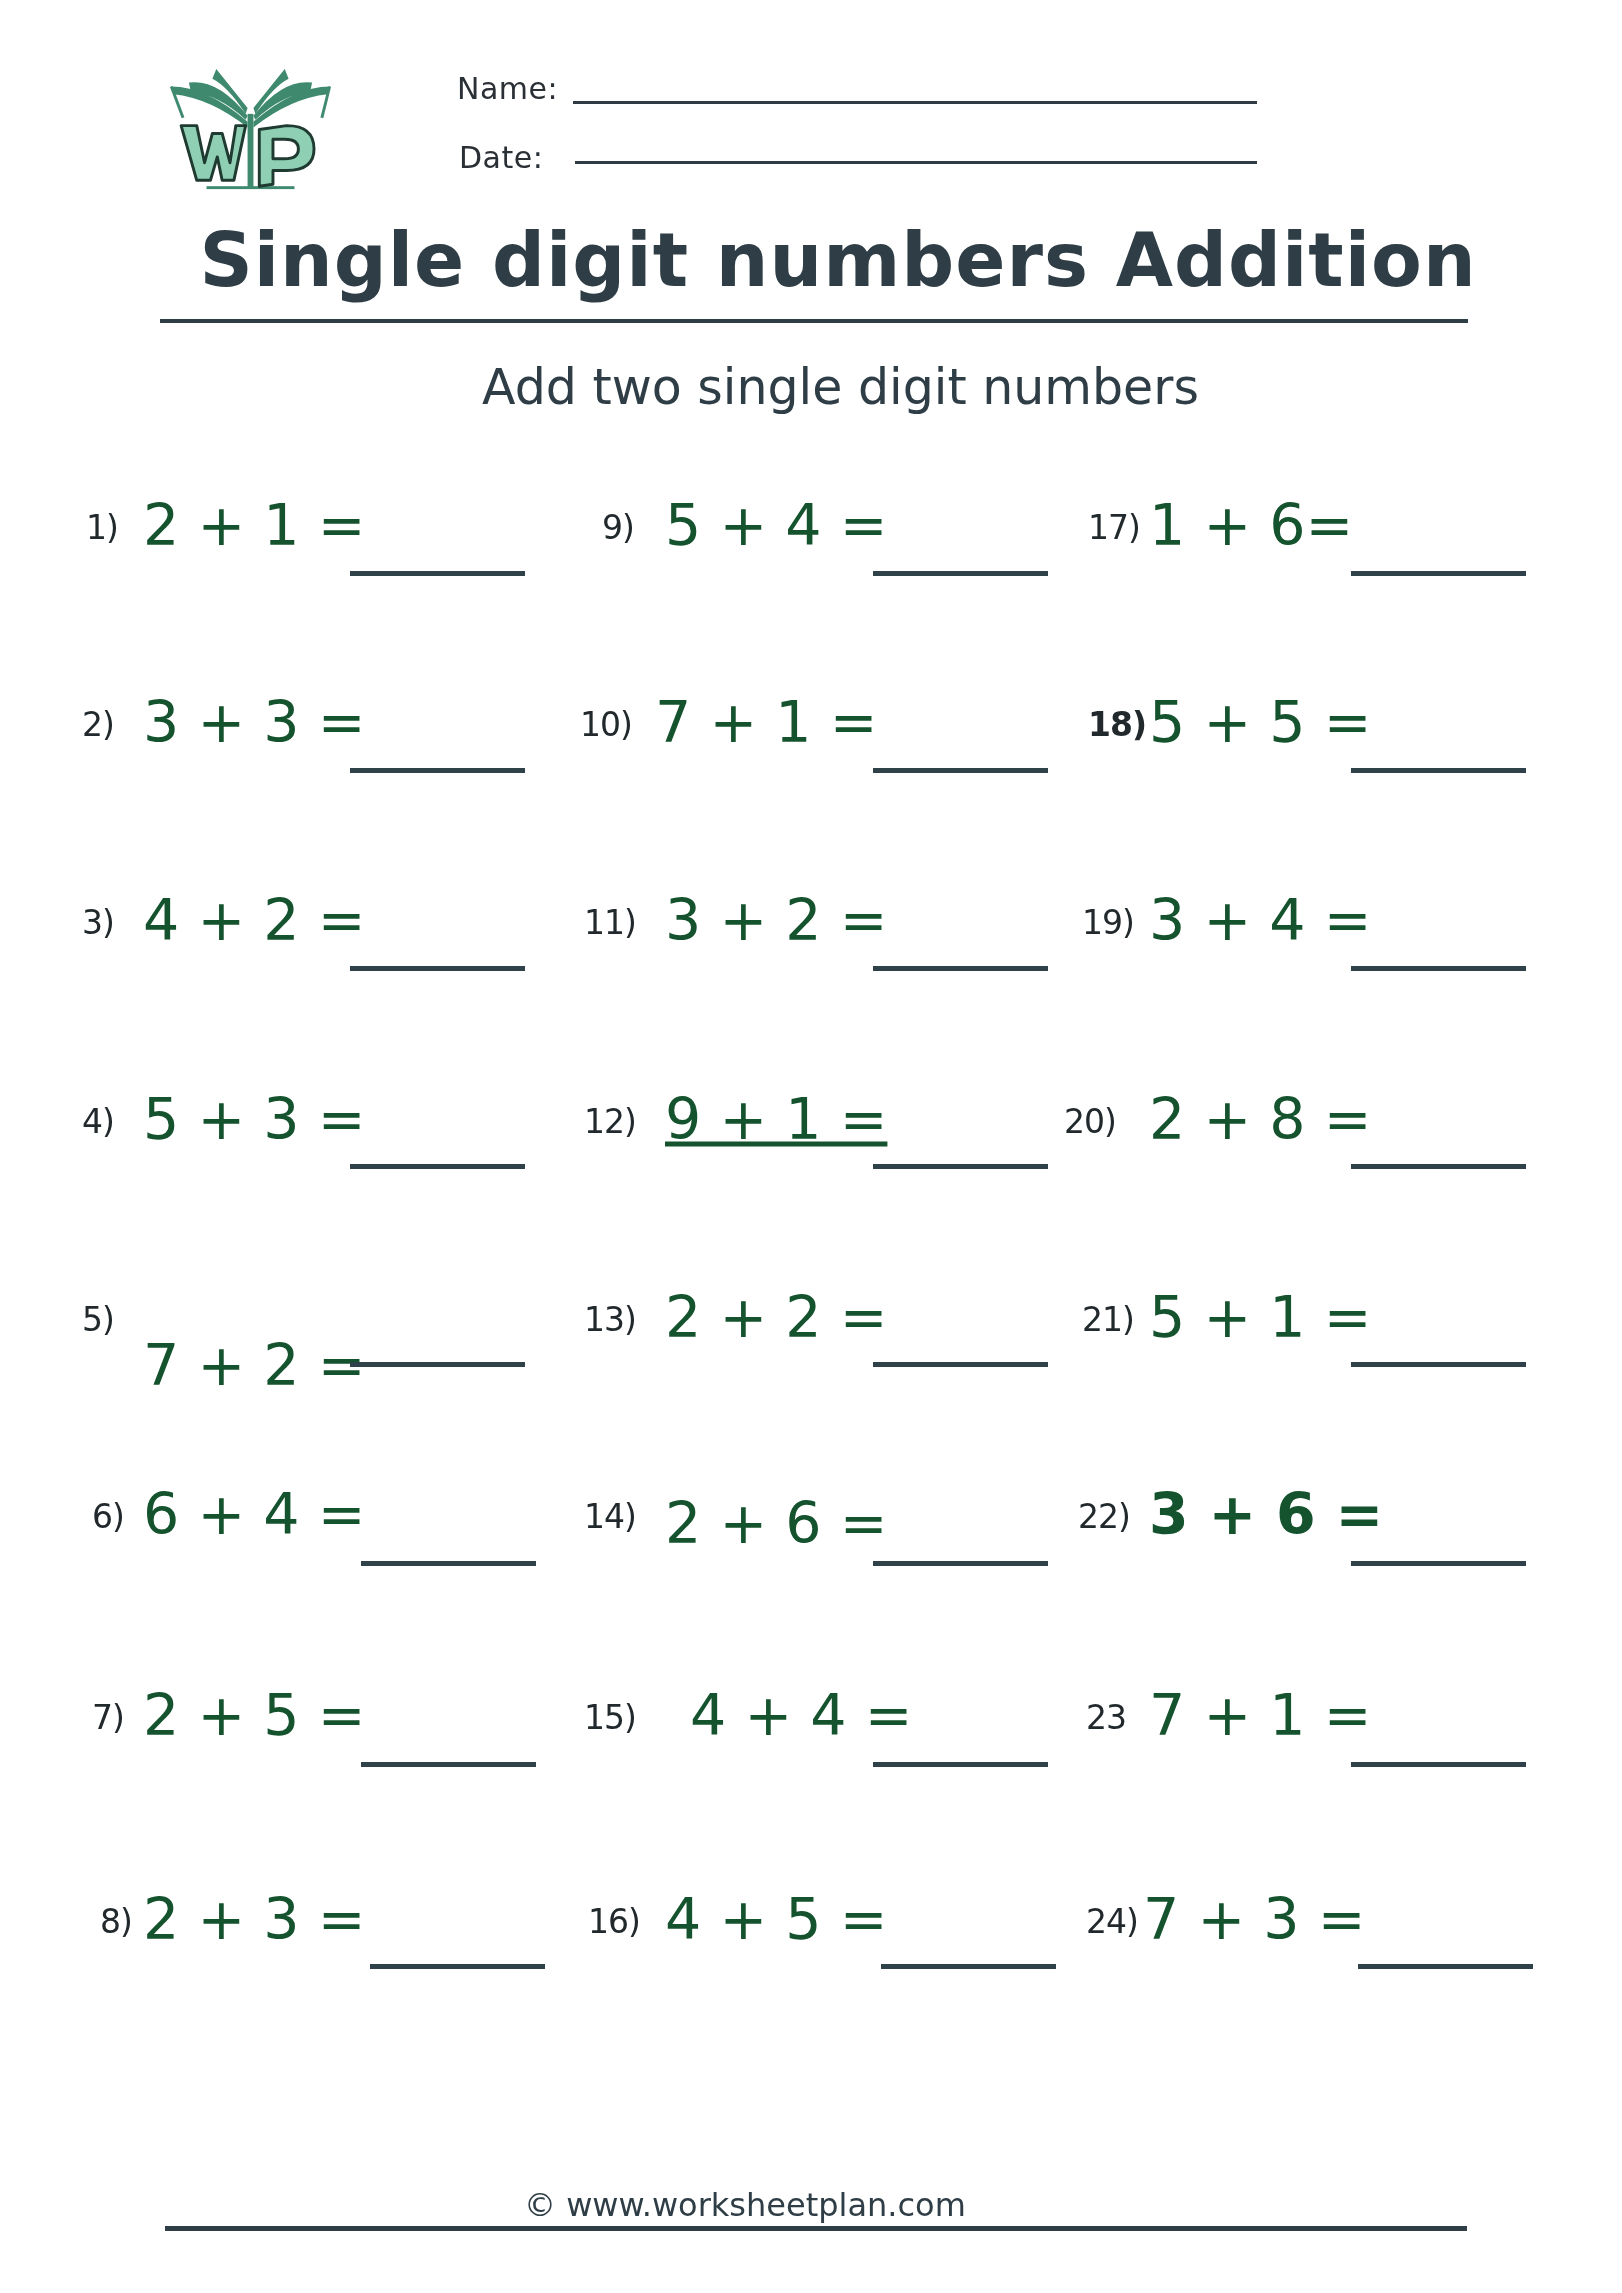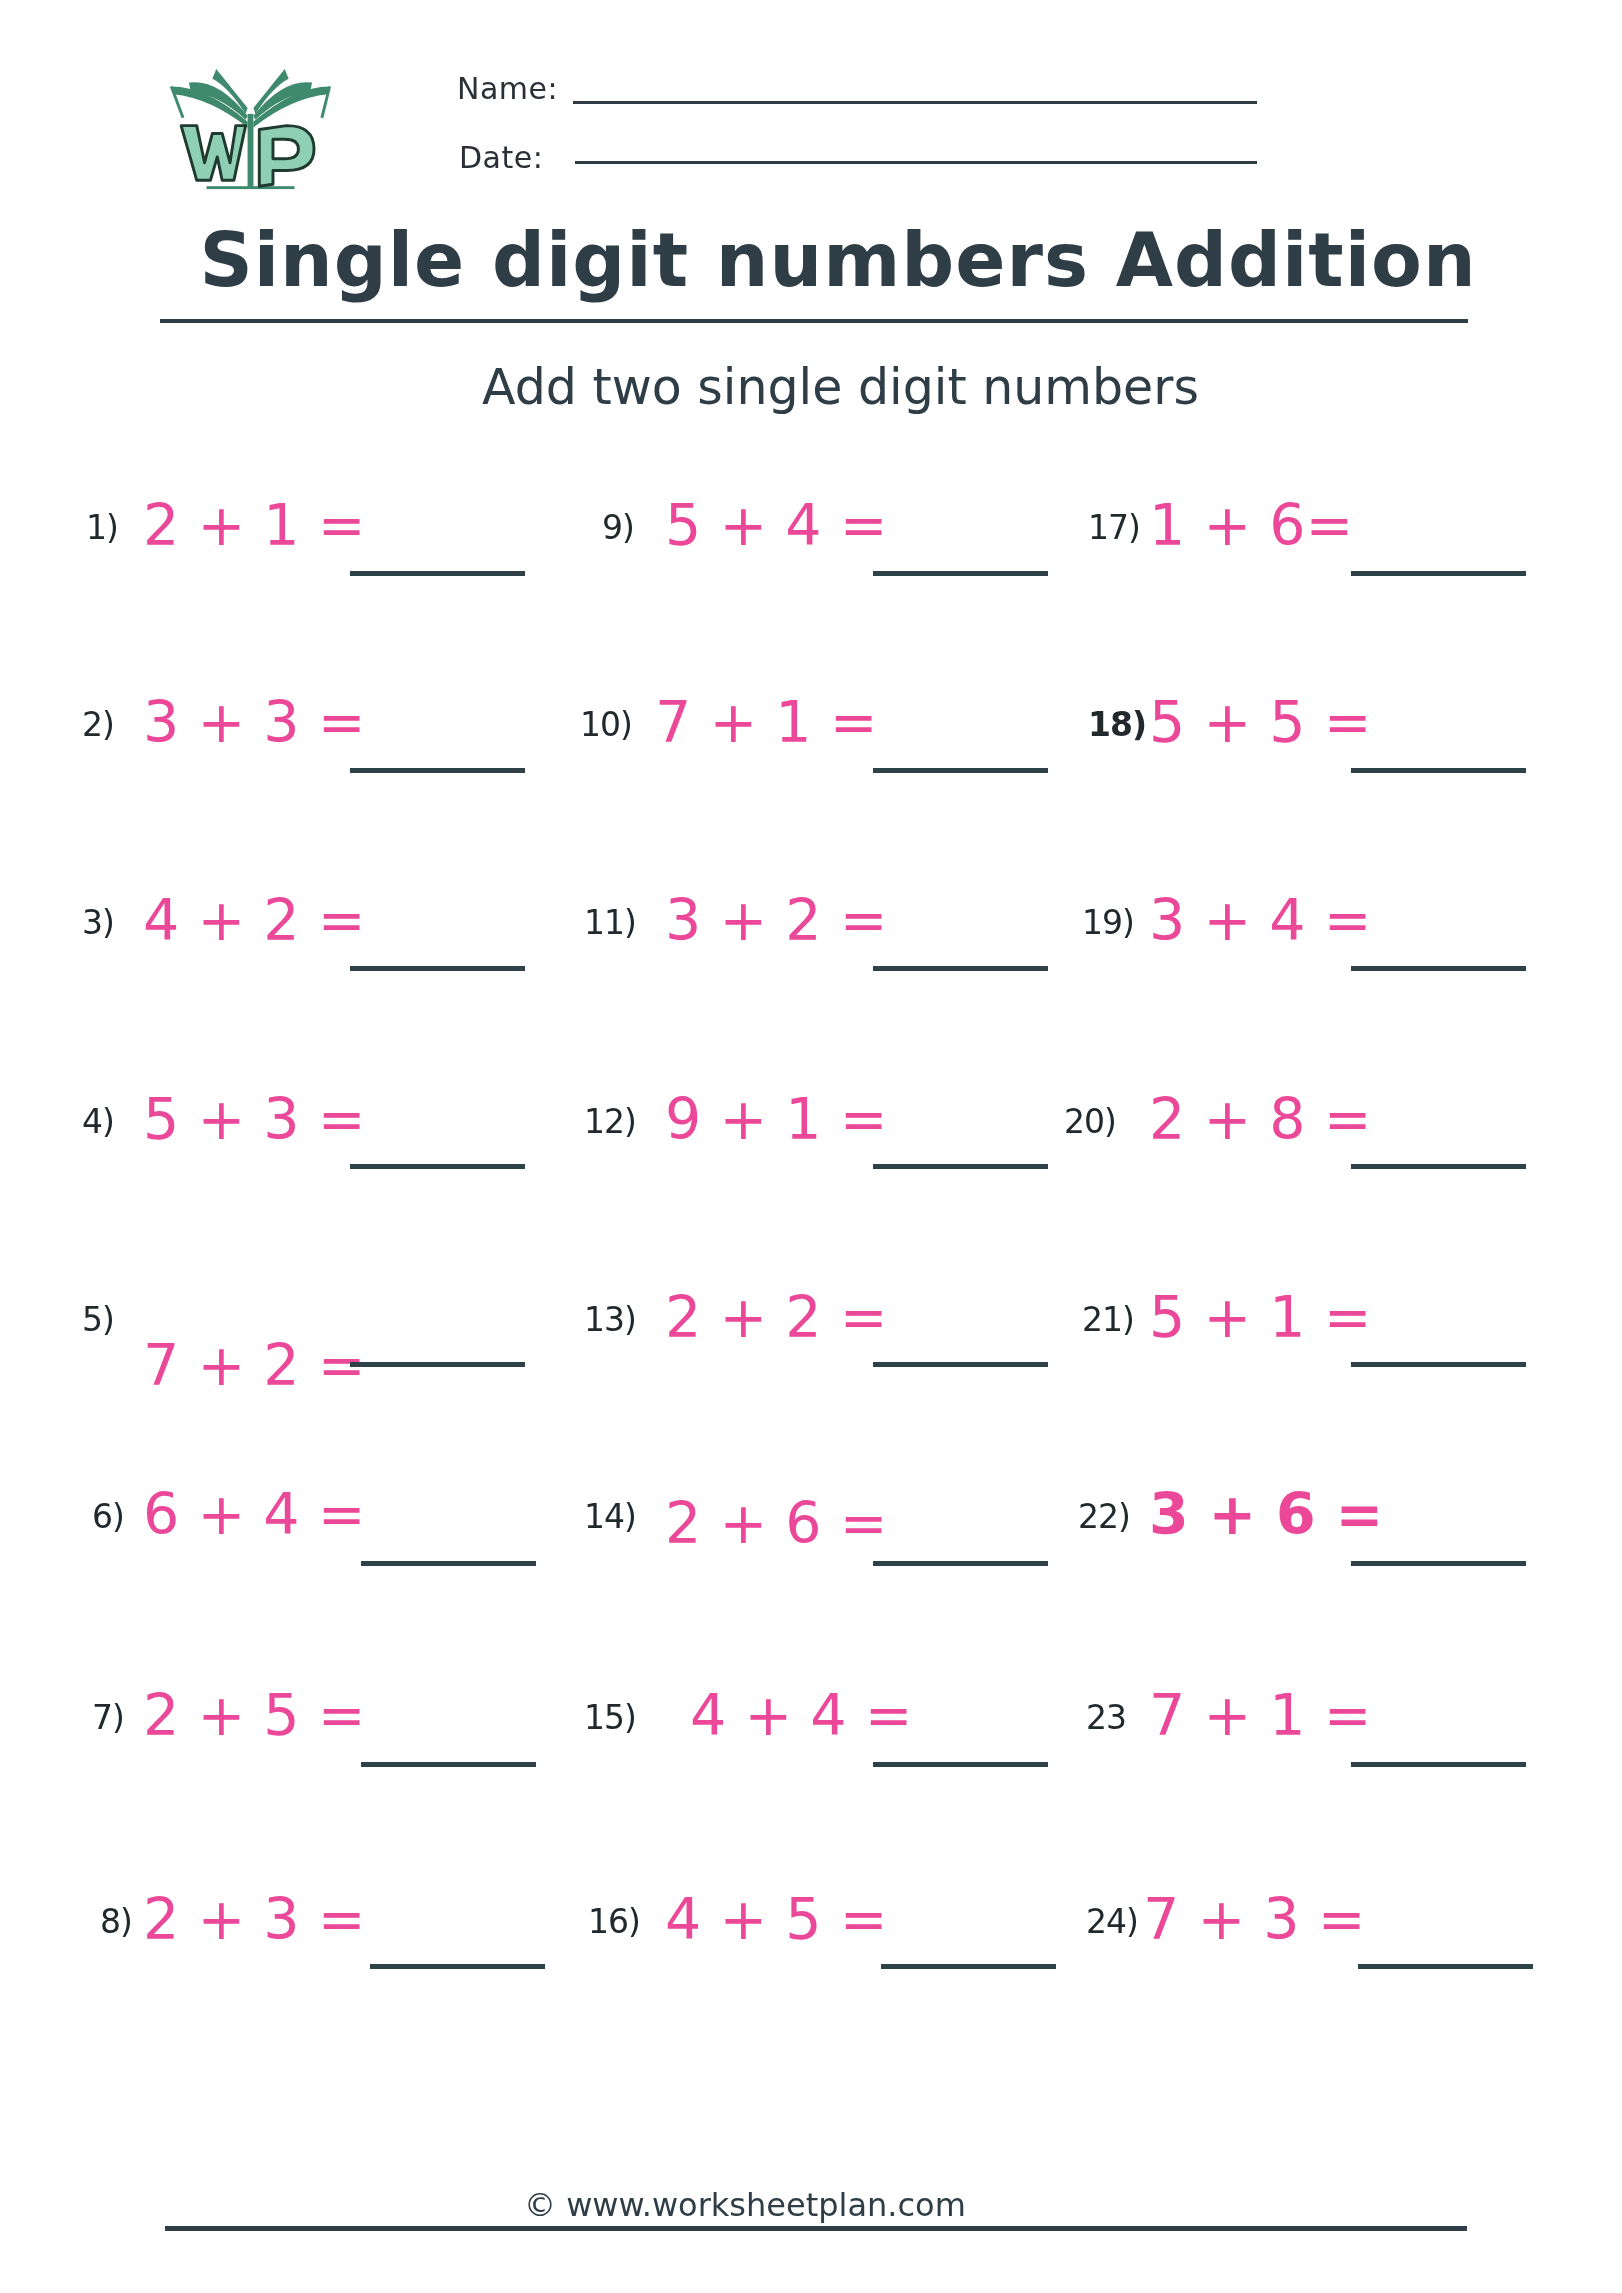--- a/index.html
+++ b/index.html
@@ -8,21 +8,21 @@
   .abs { position: absolute; }
   .logo { left: 167px; top: 65px; width: 167px; height: 129px; }
   .hdr-label { font-size: 30px; color: #2a3035; line-height: 1; letter-spacing: 0.5px; }
   .hdr-line { height: 2.9px; background: #2f3b42; }
   .title { left: 0; width: 1676px; text-align: center; top: 223px; font-size: 74px; font-weight: bold;
            color: #2f3e46; line-height: 1; letter-spacing: 1px; }
   .title-rule { left: 160px; width: 1308px; top: 319px; height: 3.9px; background: #2f3e46; }
   .subtitle { left: 0; width: 1681px; text-align: center; top: 363px; font-size: 49px; color: #2f3e46;
               line-height: 1; font-weight: normal; }
   .num { font-size: 33px; color: #22292d; line-height: 1; transform: translateY(-50%); letter-spacing: -1px; }
-  .expr { font-size: 57px; color: #ec4899; line-height: 1; transform: translateY(-50%); white-space: pre; }
+  .expr { font-size: 57px; color: #14532d; line-height: 1; transform: translateY(-50%); white-space: pre; }
   .ans { height: 4.9px; background: #2f4249; }
   .foot-rule { left: 165px; width: 1302px; top: 2226px; height: 4.9px; background: #2f3e46; }
   .foot-text { left: 524px; top: 2189px; font-size: 32px; color: #2f3e46; line-height: 1; white-space: pre; }
 </style>
 </head>
 <body>
 
 <div class="abs logo">
   <svg width="167" height="129" viewBox="0 0 170 132">
 
@@ -104,21 +104,21 @@
       <div class="abs expr" style="left: 655px; top: 722px;">7 + 1 =</div>
       <div class="abs ans" style="left: 873px; top: 768px; width: 175px;"></div>
     </div>
     <div>
       <div class="abs num" style="left: 584px; top: 922px;">11)</div>
       <div class="abs expr" style="left: 665px; top: 920px;">3 + 2 =</div>
       <div class="abs ans" style="left: 873px; top: 966px; width: 175px;"></div>
     </div>
     <div>
       <div class="abs num" style="left: 584px; top: 1121px;">12)</div>
-      <div class="abs expr" style="left: 665px; top: 1119px;">9 + 1 =</div>
+      <div class="abs expr" style="left: 665px; top: 1119px; text-decoration: underline;">9 + 1 =</div>
       <div class="abs ans" style="left: 873px; top: 1164px; width: 175px;"></div>
     </div>
     <div>
       <div class="abs num" style="left: 584px; top: 1319px;">13)</div>
       <div class="abs expr" style="left: 665px; top: 1317px;">2 + 2 =</div>
       <div class="abs ans" style="left: 873px; top: 1362px; width: 175px;"></div>
     </div>
     <div>
       <div class="abs num" style="left: 584px; top: 1516px;">14)</div>
       <div class="abs expr" style="left: 665px; top: 1514px; margin-top: 9px;">2 + 6 =</div>

